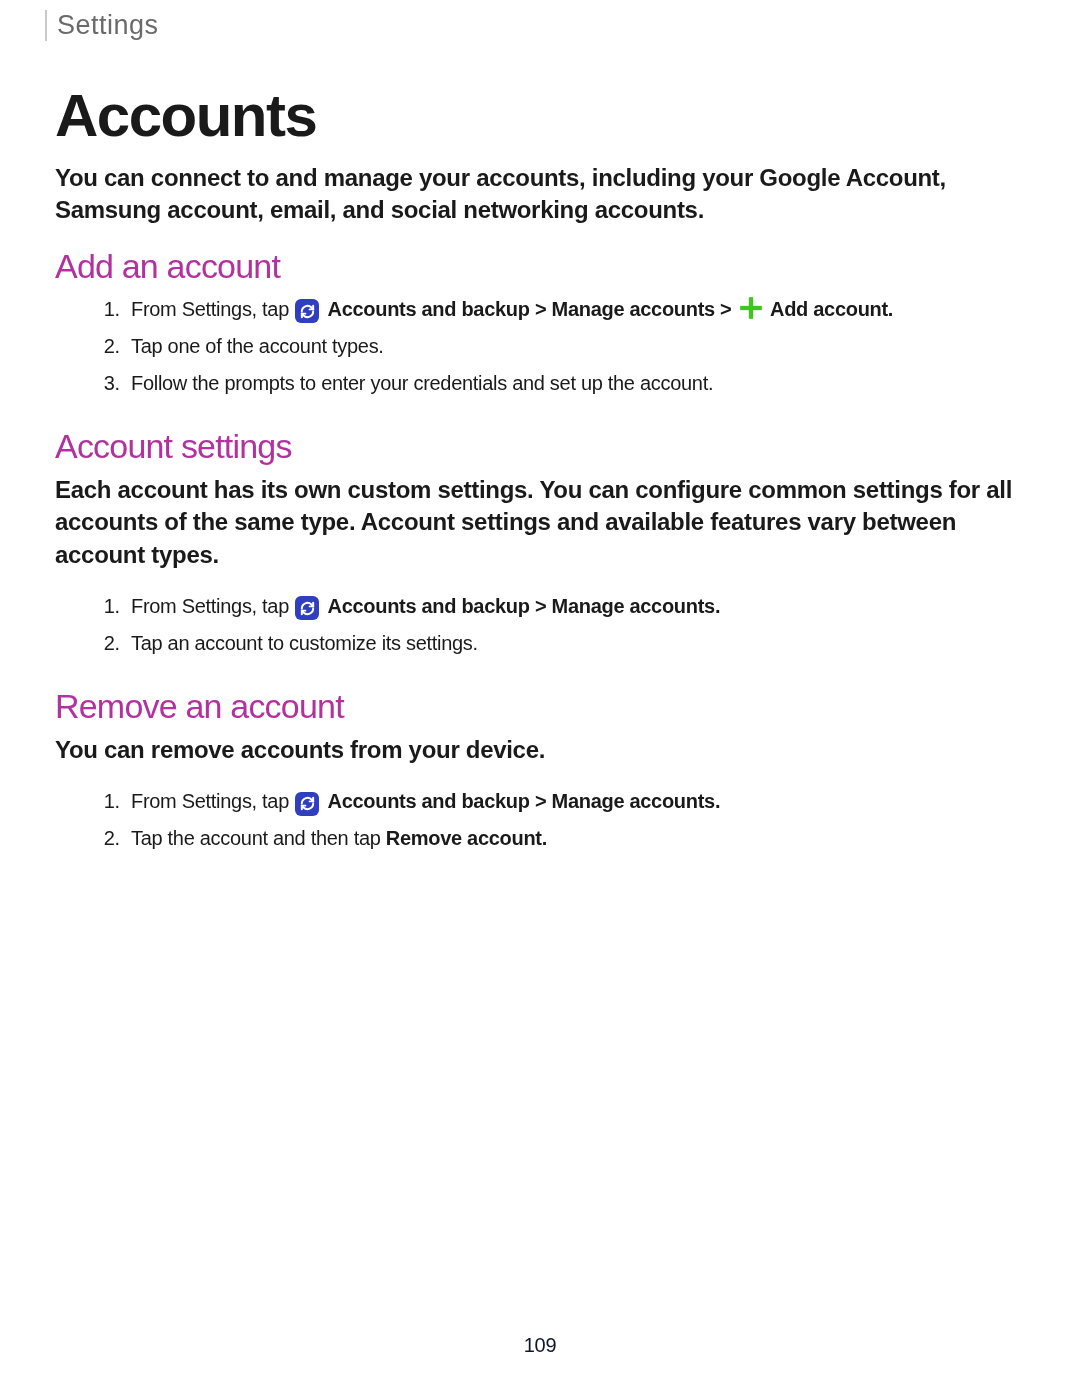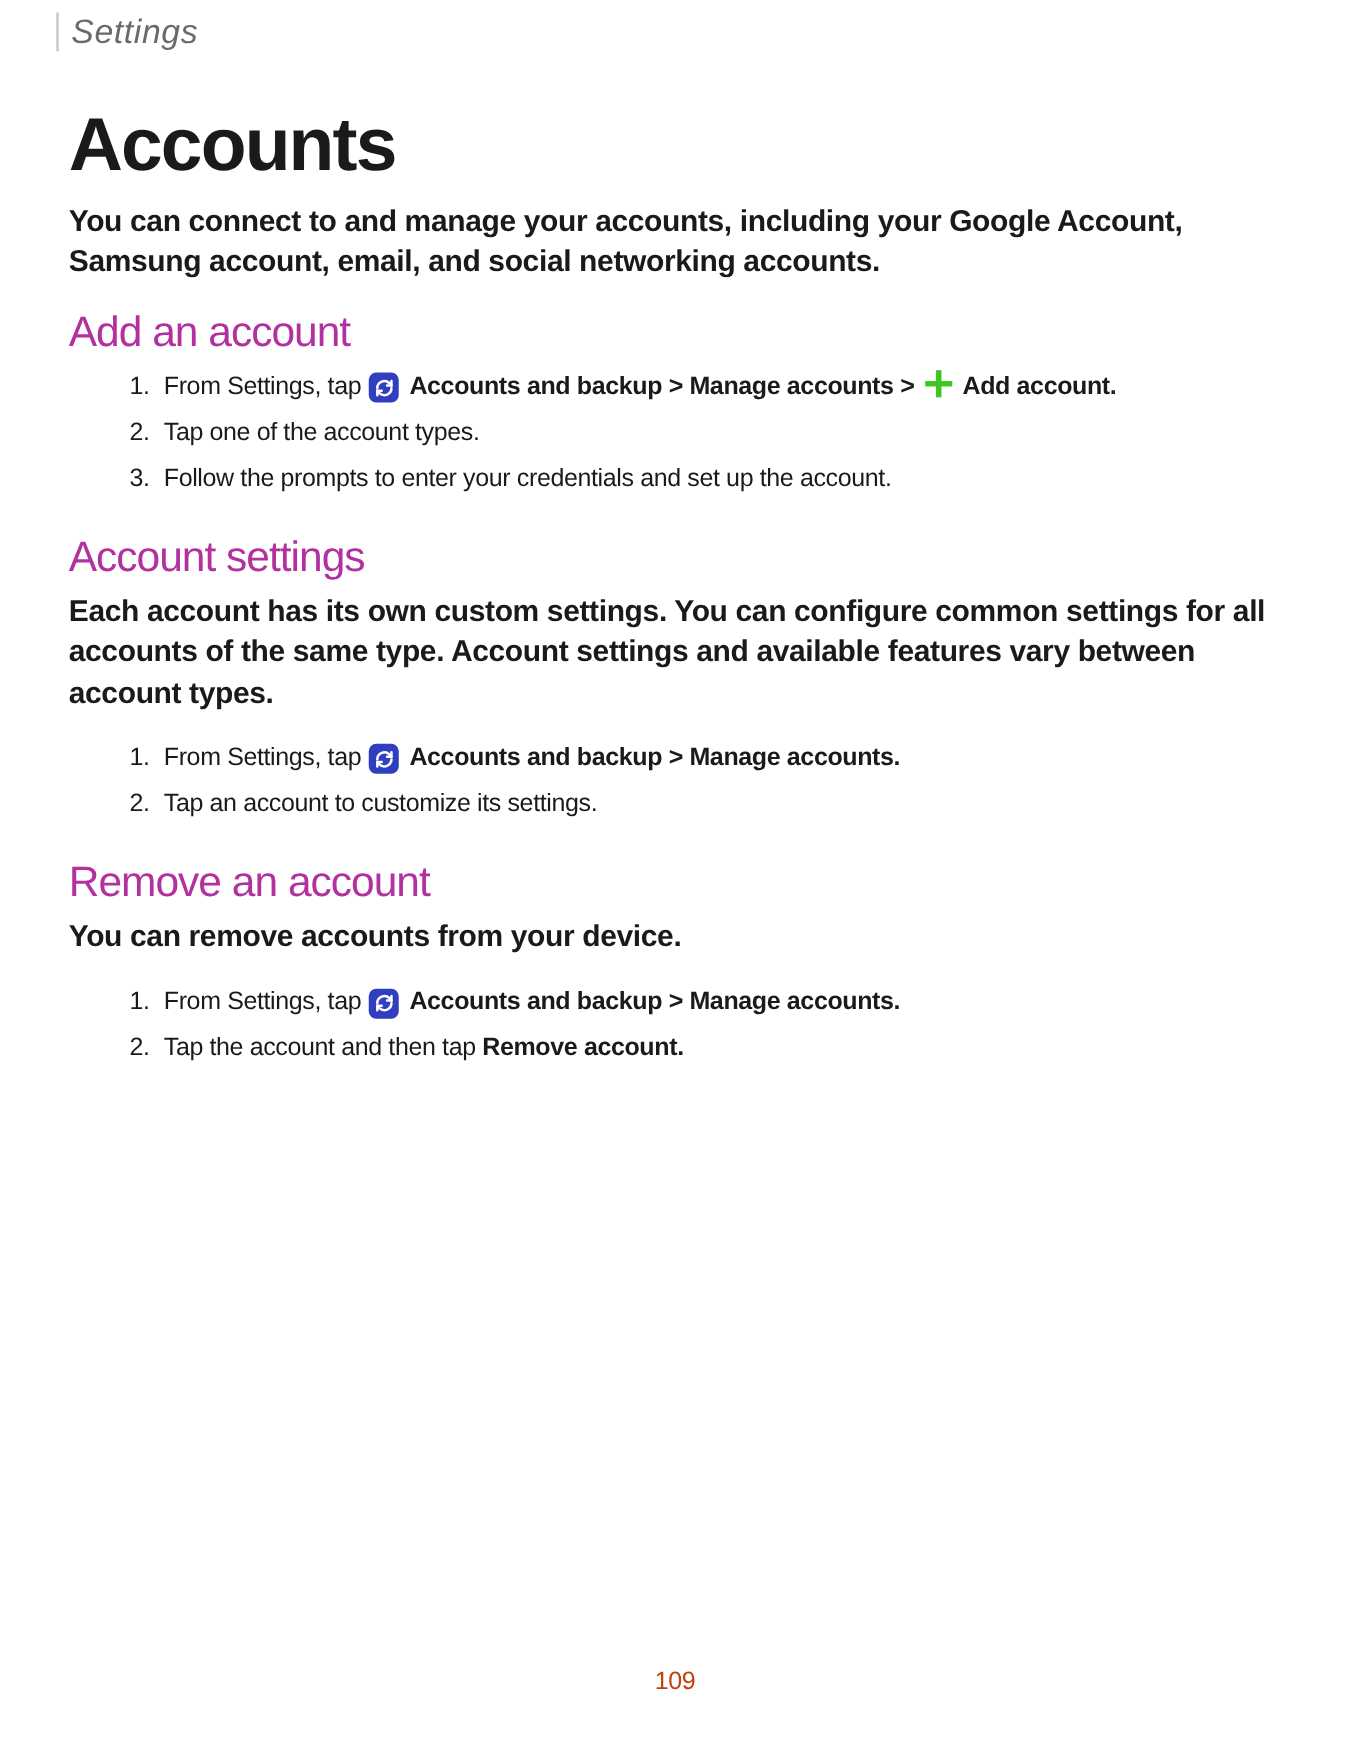--- a/index.html
+++ b/index.html
@@ -28,21 +28,20 @@
   .crumb-wrap {
     border-left: 2px solid #c9c9c9;
     padding-left: 10px;
     margin-left: -10px;
     margin-bottom: 40px;
   }
   .crumb {
     font-size: 27px;
     color: var(--muted);
     letter-spacing: 0.5px;
-    font-style: italic;
   }
   h1.title {
     font-size: 60px;
     font-weight: 600;
     margin: 0 0 12px 0;
     letter-spacing: -1.5px;
   }
   p.intro, p.body {
     font-size: 24px;
     line-height: 1.35;
@@ -110,21 +109,21 @@
     margin: 0 1px;
   }
   .plus svg { width: 26px; height: 26px; }
   .page-num {
     position: absolute;
     bottom: 40px;
     left: 0;
     width: 100%;
     text-align: center;
     font-size: 20px;
-    color: #c2410c;
+    color: #0f172a;
   }
 </style>
 </head>
 <body>
 
 <div class="page">
 
   <div class="crumb-wrap">
     <span class="crumb">Settings</span>
   </div>

